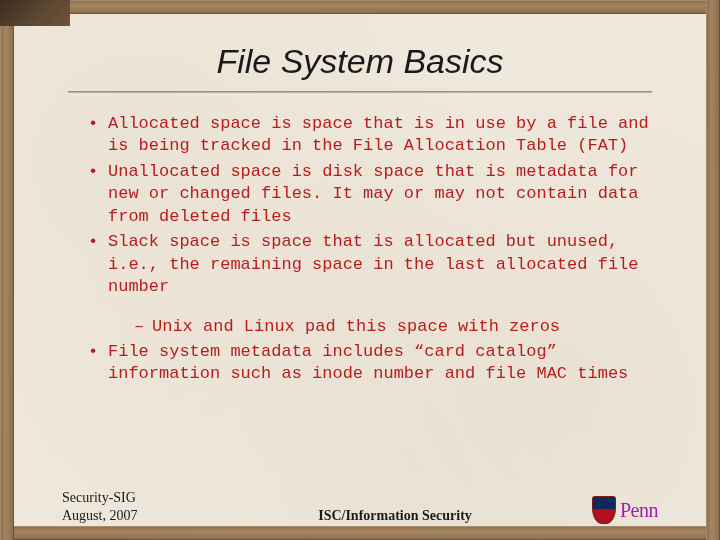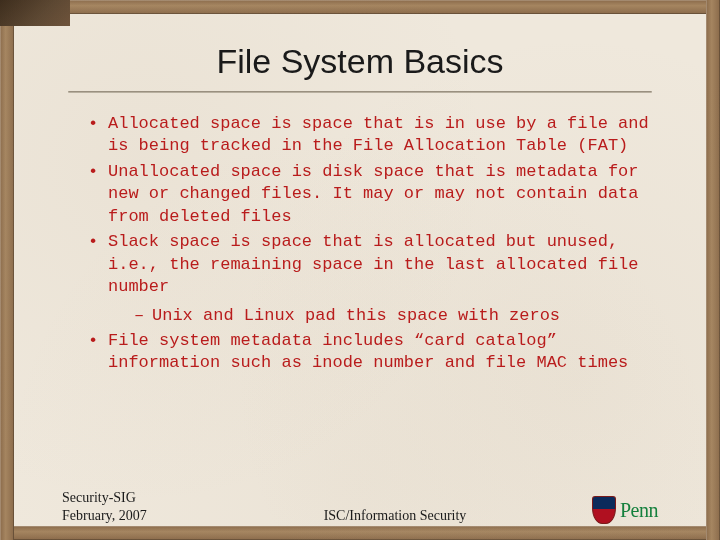--- a/index.html
+++ b/index.html
@@ -39,20 +39,21 @@
     position: absolute;
     top: 14px; left: 14px; right: 14px; bottom: 14px;
     padding: 28px 48px 20px 48px;
   }
   .title {
     font-size: 34px;
     text-align: center;
     color: #1a1a1a;
     font-weight: normal;
     margin-bottom: 10px;
+    font-style: italic;
   }
   .divider {
     height: 2px;
     background: linear-gradient(to bottom, #8a8070 0%, #c8c0b0 100%);
     margin: 0 6px 20px 6px;
     border-radius: 1px;
   }
   ul.bullets {
     list-style: none;
     padding-left: 26px;
@@ -69,21 +70,21 @@
   ul.bullets > li::before {
     content: "•";
     position: absolute;
     left: 0;
     top: 0;
     font-size: 17px;
   }
   ul.sub {
     list-style: none;
     padding-left: 26px;
-    margin-top: 6px;
+    margin-top: 17px;
   }
   ul.sub > li {
     position: relative;
     font-size: 17px;
     line-height: 1.32;
     padding-left: 18px;
     margin-bottom: 2px;
   }
   ul.sub > li::before {
     content: "–";
@@ -94,34 +95,34 @@
   .footer {
     position: absolute;
     left: 48px; right: 48px; bottom: 2px;
     display: flex;
     align-items: flex-end;
     font-family: "Times New Roman", Times, serif;
     font-size: 14px;
     color: #1a1a1a;
   }
   .footer-left { flex: 0 0 180px; line-height: 1.25; }
-  .footer-center { flex: 1; text-align: center; }
+  .footer-center { flex: 1; text-align: center; font-weight: bold; }
   .footer-right { flex: 0 0 110px; display: flex; justify-content: flex-end; align-items: center; }
   .penn-logo { display: flex; align-items: center; gap: 4px; }
   .shield {
     width: 24px; height: 28px;
     background: linear-gradient(to bottom, #0b2a5b 0%, #0b2a5b 45%, #b01020 45%, #b01020 100%);
     border-radius: 3px 3px 10px 10px / 3px 3px 16px 16px;
     border: 1px solid #7a1a1a;
     position: relative;
   }
   .penn-text {
     font-family: "Times New Roman", serif;
     font-size: 20px;
-    color: #15803d;
+    color: #a21caf;
     font-weight: normal;
     letter-spacing: -0.5px;
   }
 </style>
 </head>
 <body>
 
 <div class="border-top"></div>
 <div class="border-bottom"></div>
 <div class="border-left"></div>
@@ -149,21 +150,21 @@
       </ul>
     </li>
     <li>
       <span>File system metadata includes “card catalog” information such as inode number and file MAC times</span>
     </li>
   </ul>
 
   <div class="footer">
     <div class="footer-left">
       <div>Security-SIG</div>
-      <div>February, 2007</div>
+      <div>August, 2007</div>
     </div>
     <div class="footer-center">ISC/Information Security</div>
     <div class="footer-right">
       <div class="penn-logo">
         <div class="shield"></div>
         <span class="penn-text">Penn</span>
       </div>
     </div>
   </div>
 </div>

